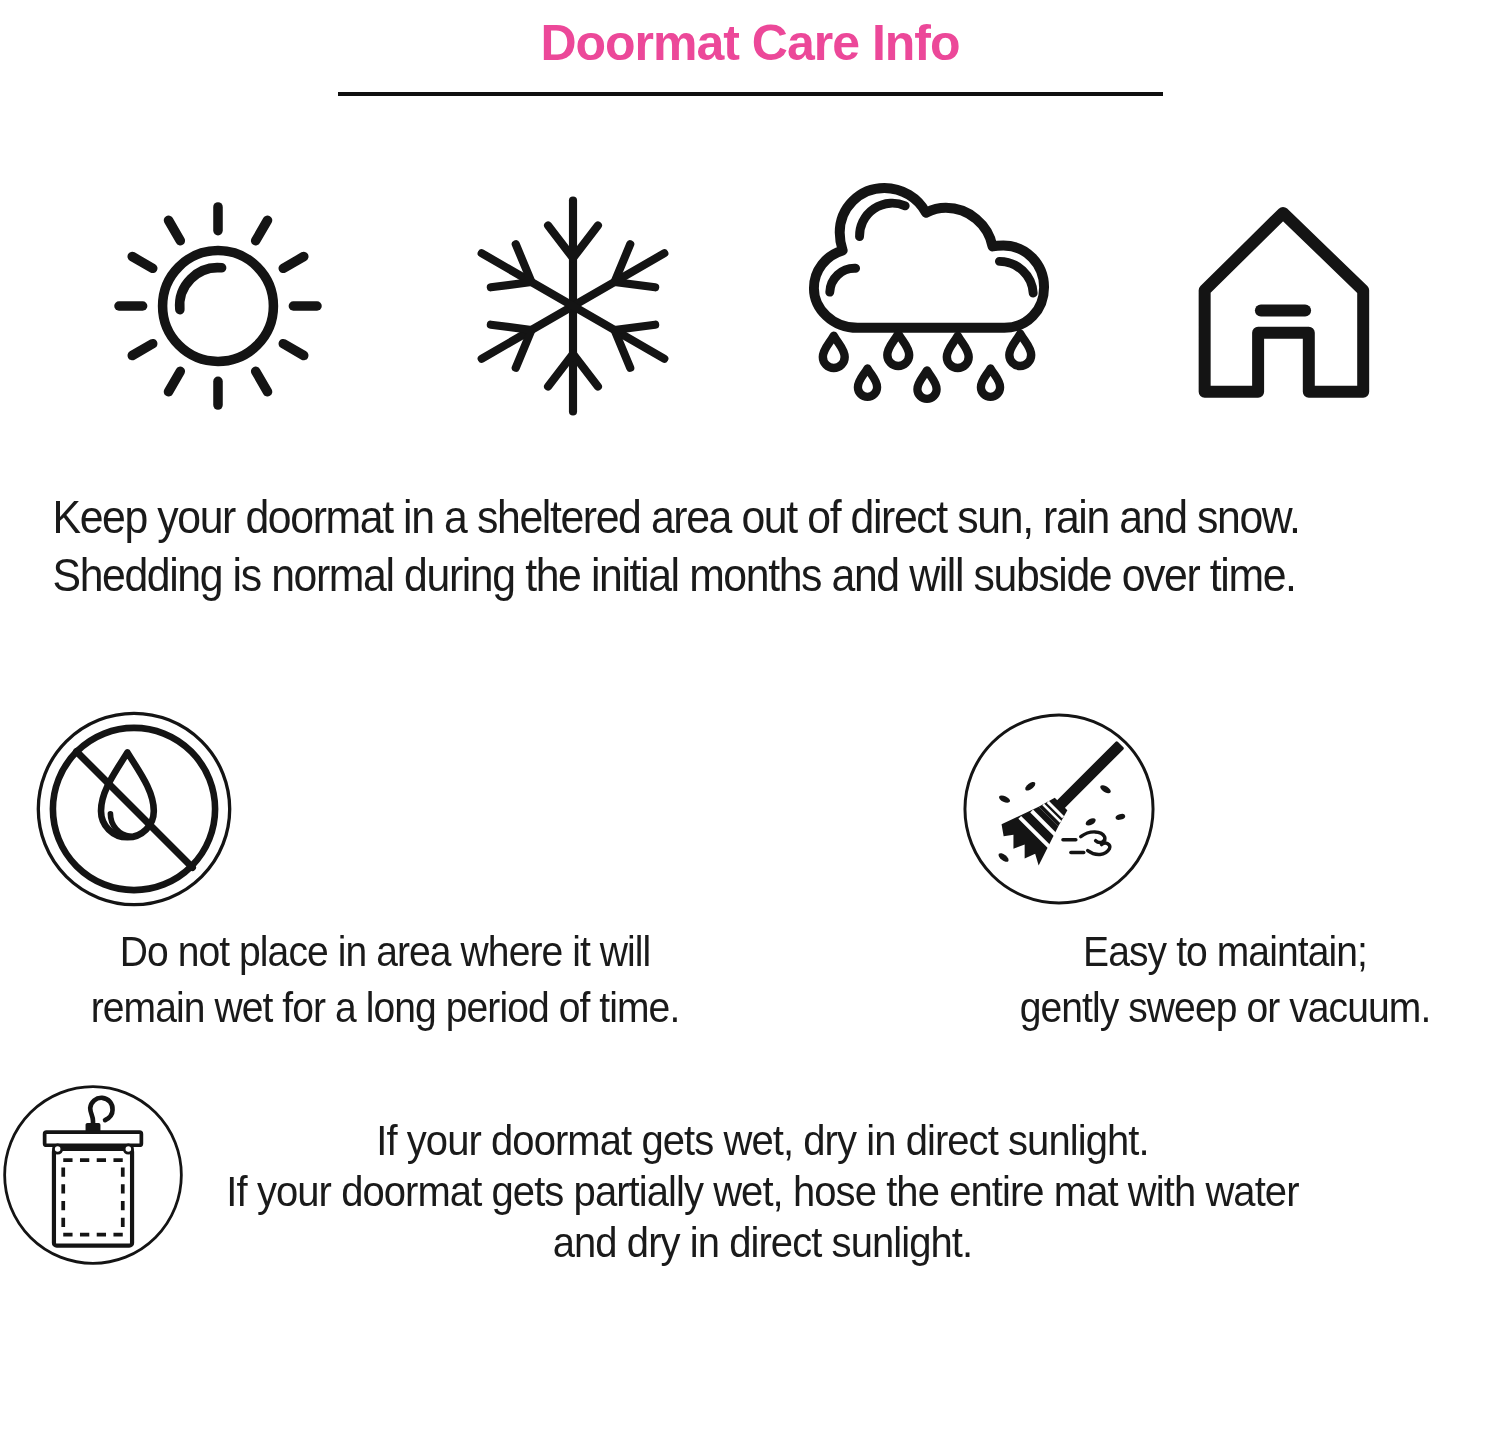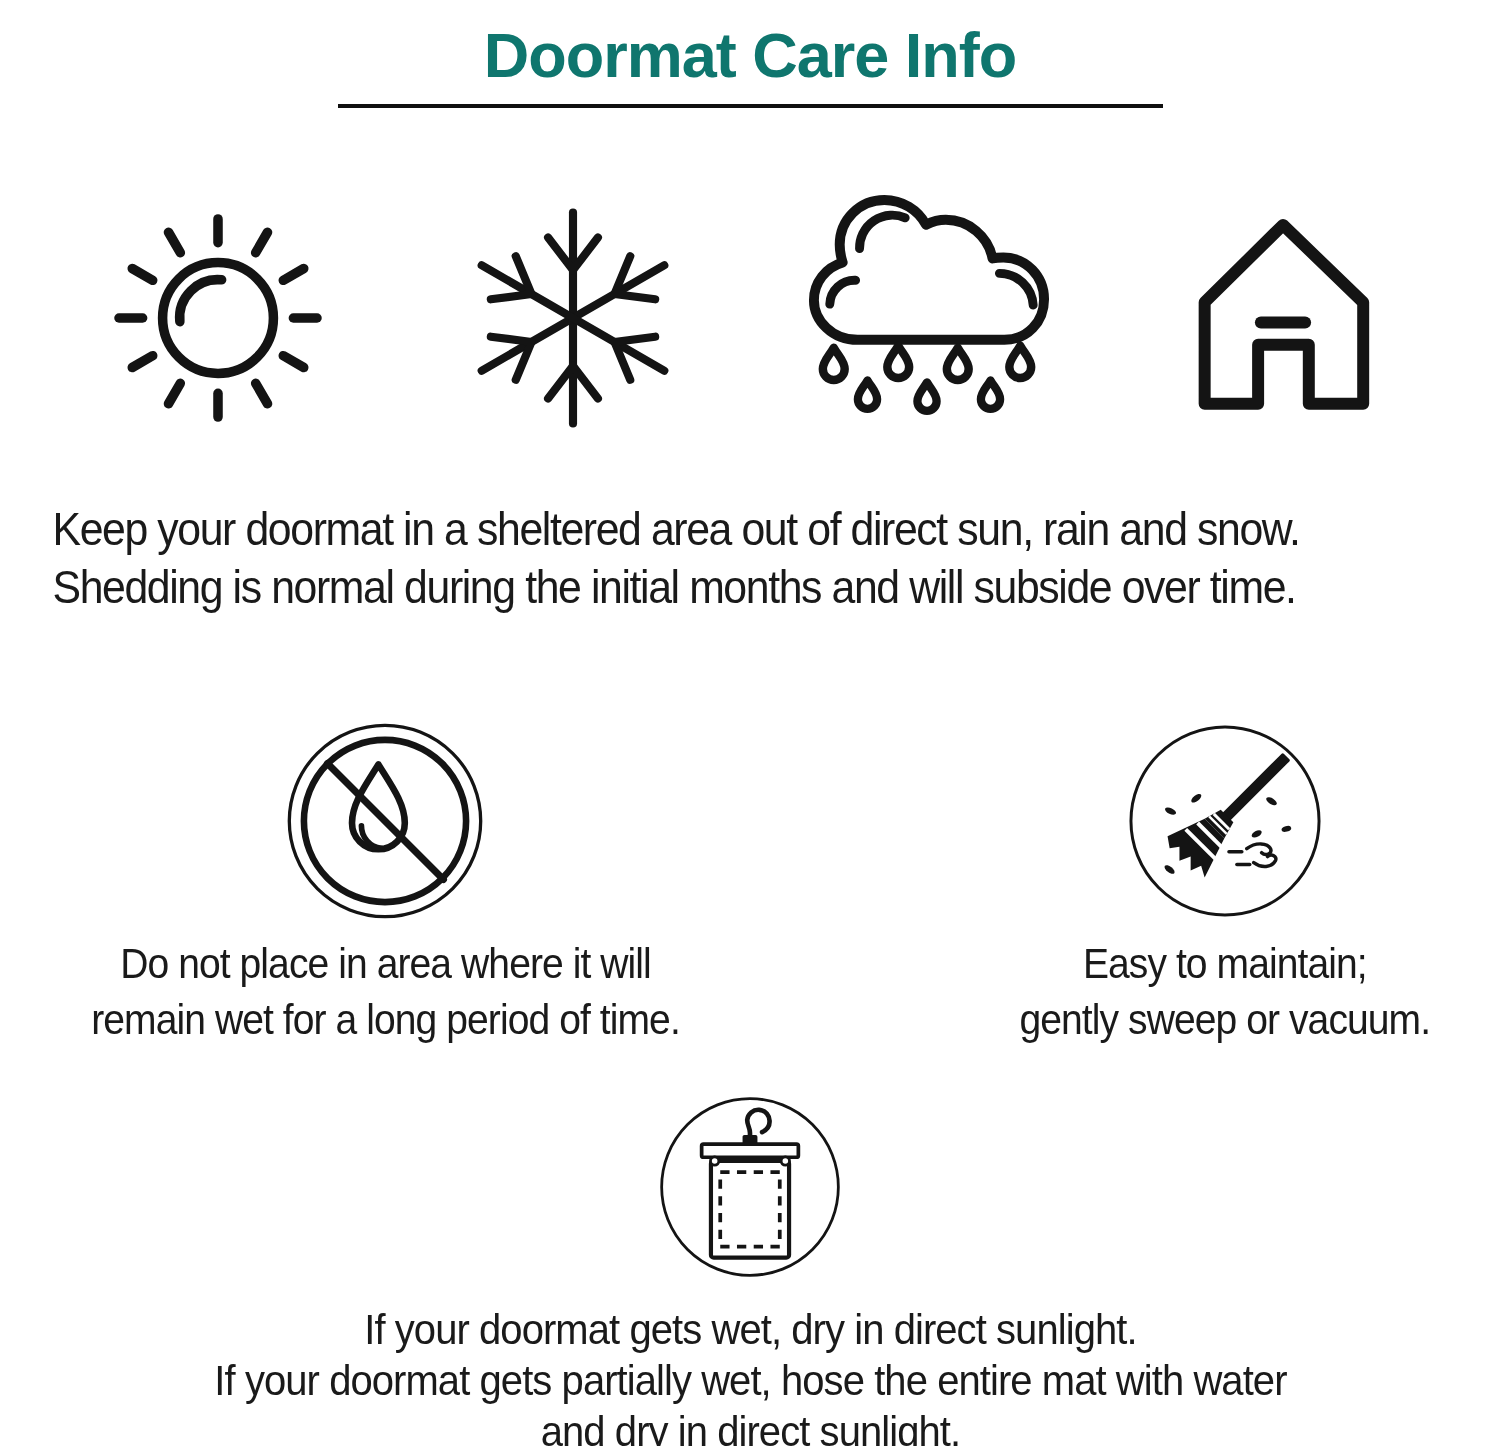--- a/index.html
+++ b/index.html
@@ -6,25 +6,25 @@
   body {
     width: 1500px; height: 1446px;
     background: #ffffff;
     color: #141414;
     font-family: "Liberation Sans", sans-serif;
   }
   .page { width: 1500px; height: 1446px; position: relative; }
 
   
   .title {
-    margin: 0; padding-top: 14px;
+    margin: 0; padding-top: 2px;
     text-align: center;
-    font-size: 63px; line-height: 82px;
+    font-size: 50px; line-height: 82px;
     font-weight: bold; letter-spacing: -1px;
-    color: #0f766e;
+    color: #ec4899;
   }
   .title-underline {
     width: 825px; height: 4px;
     background: #101010;
     margin: 8px auto 0 auto;
   }
 
   
   .weather-row {
     margin-top: 70px;
@@ -42,35 +42,35 @@
     margin-top: 42px;
     text-align: left;
     font-size: 46px; line-height: 58px;
     letter-spacing: -1.5px;
     color: #1a1a1a;
   }
   .nowrap { white-space: nowrap; transform: scaleX(0.93); transform-origin: 50% 50%; }
 
   
   .care-row { margin-top: 106px; display: flex; }
-  .care-item { display: flex; flex-direction: column; align-items: center; }
+  .care-item { display: flex; flex-direction: column; }
   .care-item.left  { width: 700px; margin-left: 35px; }
   .care-item.right { width: 530px; margin-left: auto; margin-right: 10px; }
   .care-caption {
     margin-top: 16px;
     text-align: center;
     font-size: 42px; line-height: 56px;
     letter-spacing: -1px;
     color: #1a1a1a;
   }
 
   
   .drying {
     margin-top: 46px;
-    display: flex; flex-direction: column; align-items: center;
+    display: flex; flex-direction: row; align-items: flex-end;
   }
   .drying-caption {
     margin-top: 24px;
     text-align: center;
     font-size: 43px; line-height: 51px;
     letter-spacing: -1px;
     color: #1a1a1a;
   }
 </style>
 </head>

